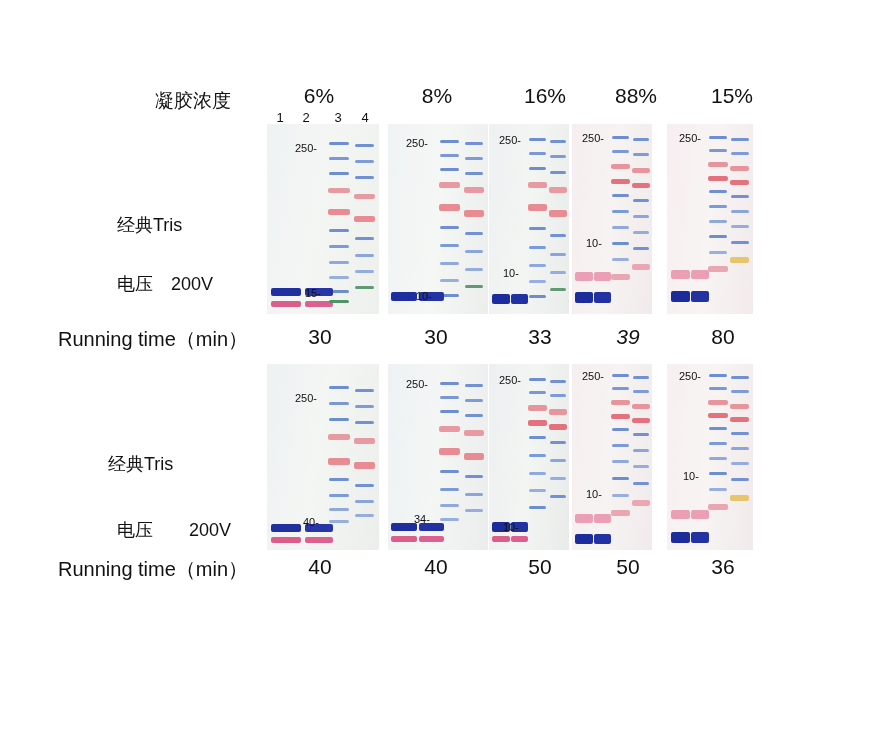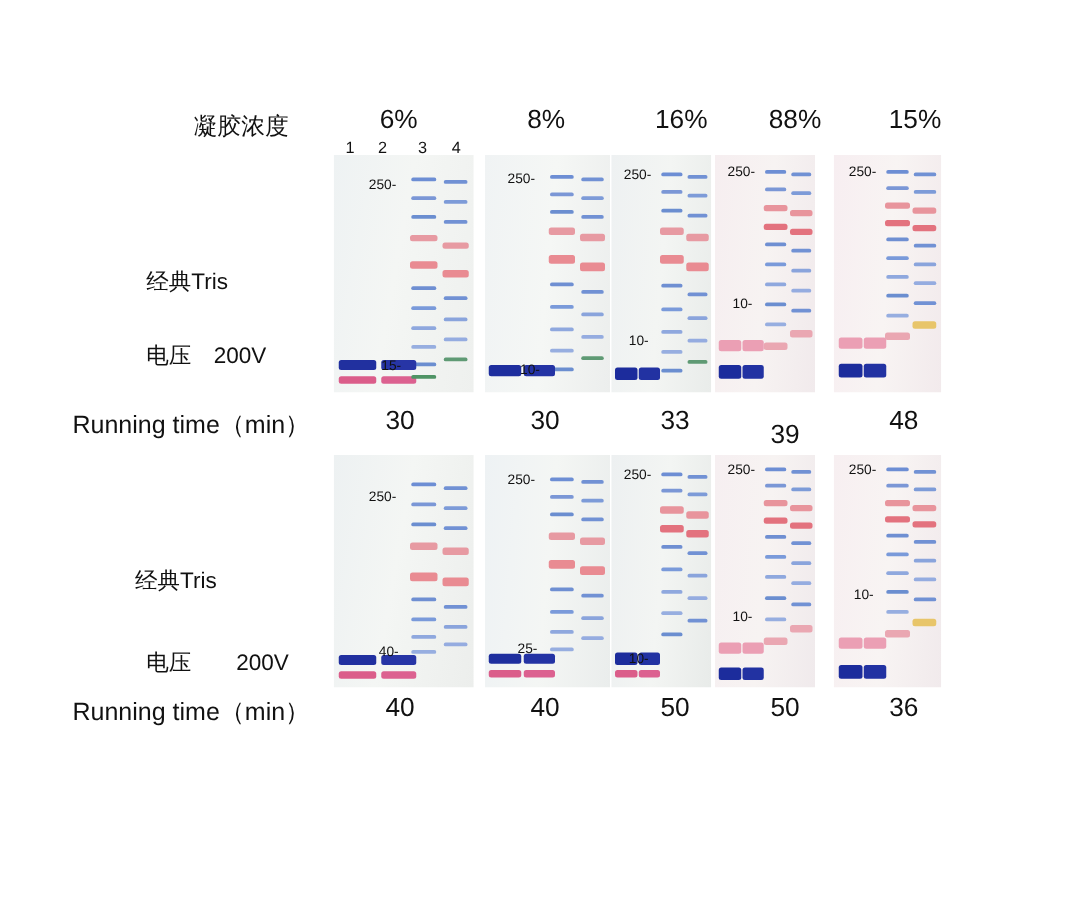--- a/index.html
+++ b/index.html
@@ -188,22 +188,22 @@
     <div class="band" style="left:24px;top:146px;width:18px;height:9px;background:#eb9fb4;"></div>
     <div class="band" style="left:4px;top:167px;width:19px;height:11px;background:#1c2c9c;"></div>
     <div class="band" style="left:24px;top:167px;width:18px;height:11px;background:#2232a2;"></div>
     <div class="mw" style="left:12px;top:8px;">250-</div>
   </div>
 
   <div class="lbl runtime-label" style="left:58px;top:326px;">Running time（min）</div>
   <div class="lbl runtime-val" style="left:290px;top:325px;width:60px;">30</div>
   <div class="lbl runtime-val" style="left:406px;top:325px;width:60px;">30</div>
   <div class="lbl runtime-val" style="left:510px;top:325px;width:60px;">33</div>
-  <div class="lbl runtime-val" style="left:598px;top:336px;width:60px;">39</div>
-  <div class="lbl runtime-val" style="left:693px;top:325px;width:60px;">48</div>
+  <div class="lbl runtime-val" style="left:598px;top:325px;width:60px;font-style:italic;">39</div>
+  <div class="lbl runtime-val" style="left:693px;top:325px;width:60px;">80</div>
 
   <div class="lbl side-label" style="left:108px;top:452px;">经典Tris</div>
   <div class="lbl side-label" style="left:117px;top:518px;">电压　　200V</div>
 
   <div class="gel" style="left:267px;top:364px;width:112px;height:186px;">
     <div class="film" style="background:linear-gradient(100deg,#edf1f2 0%,#f4f6f4 45%,#eceeec 100%);"></div>
     <div class="tick" style="left:62px;top:22px;width:20px;background:#6d8ed4;"></div>
     <div class="tick" style="left:62px;top:38px;width:20px;background:#7b97d6;"></div>
     <div class="tick" style="left:62px;top:54px;width:20px;background:#6b8ed0;"></div>
     <div class="tick" style="left:61px;top:70px;width:22px;height:6px;background:#e79aa2;"></div>
@@ -245,21 +245,21 @@
     <div class="tick" style="left:76px;top:66px;width:20px;height:6px;background:#e79aa2;"></div>
     <div class="tick" style="left:76px;top:89px;width:20px;height:7px;background:#e98b92;"></div>
     <div class="tick" style="left:77px;top:111px;width:18px;background:#7191d4;"></div>
     <div class="tick" style="left:77px;top:129px;width:18px;background:#8aa4dc;"></div>
     <div class="tick" style="left:77px;top:145px;width:18px;background:#95ace0;"></div>
     <div class="band" style="left:3px;top:159px;width:26px;height:8px;background:#1e2e9e;"></div>
     <div class="band" style="left:31px;top:159px;width:25px;height:8px;background:#2433a4;"></div>
     <div class="band" style="left:3px;top:172px;width:26px;height:6px;background:#db5d8a;"></div>
     <div class="band" style="left:31px;top:172px;width:25px;height:6px;background:#dc6190;"></div>
     <div class="mw" style="left:18px;top:14px;">250-</div>
-    <div class="mw" style="left:26px;top:149px;">25-</div>
+    <div class="mw" style="left:26px;top:149px;">34-</div>
   </div>
 
   <div class="gel" style="left:489px;top:364px;width:80px;height:186px;">
     <div class="film" style="background:linear-gradient(95deg,#edf0f1 0%,#f3f5f3 50%,#e8ebe9 100%);"></div>
     <div class="tick" style="left:40px;top:14px;width:17px;background:#6d8ed4;"></div>
     <div class="tick" style="left:40px;top:27px;width:17px;background:#7b97d6;"></div>
     <div class="tick" style="left:39px;top:41px;width:19px;height:6px;background:#e8949c;"></div>
     <div class="tick" style="left:39px;top:56px;width:19px;height:6px;background:#e3727e;"></div>
     <div class="tick" style="left:40px;top:72px;width:17px;background:#6f8fd2;"></div>
     <div class="tick" style="left:40px;top:90px;width:17px;background:#7a9ada;"></div>

